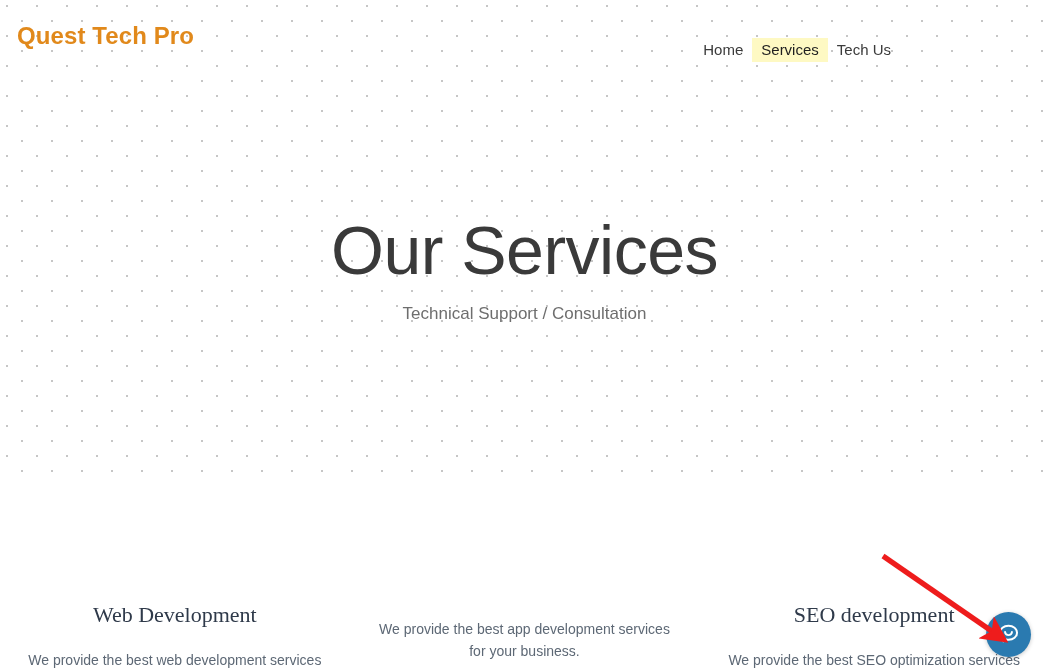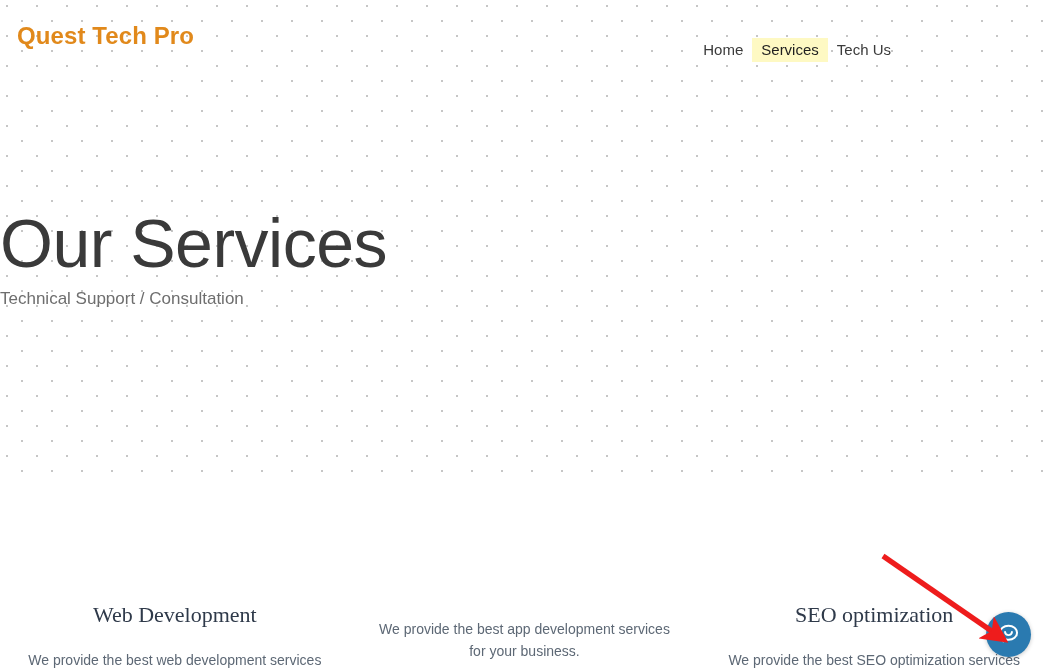--- a/index.html
+++ b/index.html
@@ -85,41 +85,42 @@
 
   .nav-link.is-active {
     background: #fef9c3;
     color: #1f1f1f;
   }
 
   
   .hero-content {
     position: absolute;
     left: 0;
-    top: 207px;
-    width: 1049px;
+    top: 214px;
+    width: 1049px;
+    text-align: center;
     z-index: 3;
   }
 
   .hero-title {
     font-family: "Liberation Sans", sans-serif;
     font-size: 68px;
     font-weight: 400;
     color: #3a3a3a;
     margin: 0;
     line-height: 1.08;
     letter-spacing: -0.5px;
   }
 
   .hero-subtitle {
     font-family: "Liberation Sans", sans-serif;
     font-size: 17px;
     font-weight: 400;
     color: #6e6e6e;
-    margin: 8px 0 0 0;
+    margin: 16px 0 0 0;
     line-height: 1.3;
   }
 
   
   .services {
     position: absolute;
     left: 0;
     top: 600px;
     width: 1049px;
     display: grid;
@@ -206,21 +207,21 @@
     <div class="service-card">
       <h3 class="service-title">Web Development</h3>
       <p class="service-desc">We provide the best web development services for your business.</p>
     </div>
 
     <div class="service-card">
       <p class="service-desc">We provide the best app development services for your business.</p>
     </div>
 
     <div class="service-card">
-      <h3 class="service-title">SEO optimization</h3>
+      <h3 class="service-title">SEO development</h3>
       <p class="service-desc">We provide the best SEO optimization services for your business.</p>
     </div>
   </section>
 
   <div class="chat-widget">
     <span>
       <svg width="25" height="25" viewBox="0 0 24 24" aria-hidden="true">
         <path d="M12 3.6c-4.6 0-8.2 2.9-8.2 6.6 0 2.1 1.2 4 3.1 5.2v3.1l3.0-1.7c0.7 0.15 1.4 0.22 2.1 0.22 4.6 0 8.2-2.9 8.2-6.8S16.6 3.6 12 3.6z" fill="none" stroke="#ffffff" stroke-width="1.9" stroke-linejoin="round"></path>
         <path d="M8.7 9.6c0 1.7 1.5 3.0 3.3 3.0s3.3-1.3 3.3-3.0" fill="none" stroke="#ffffff" stroke-width="1.9" stroke-linecap="round"></path>
       </svg>

